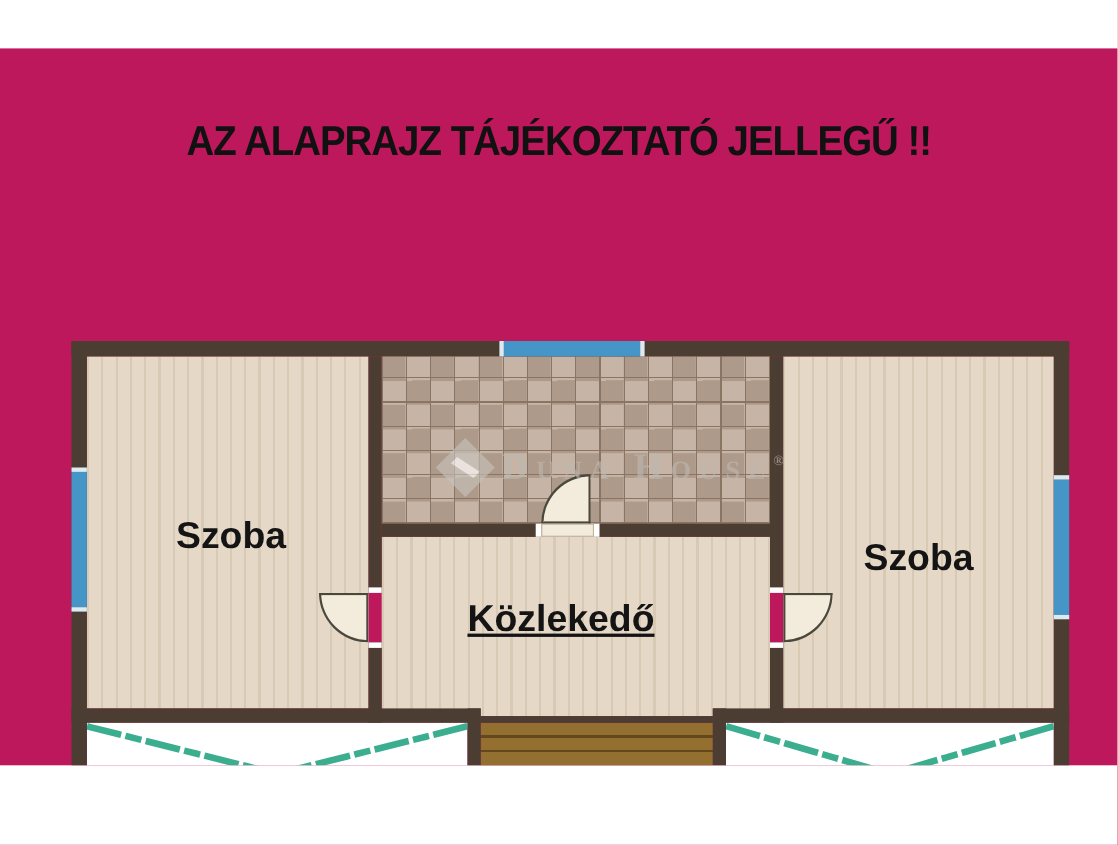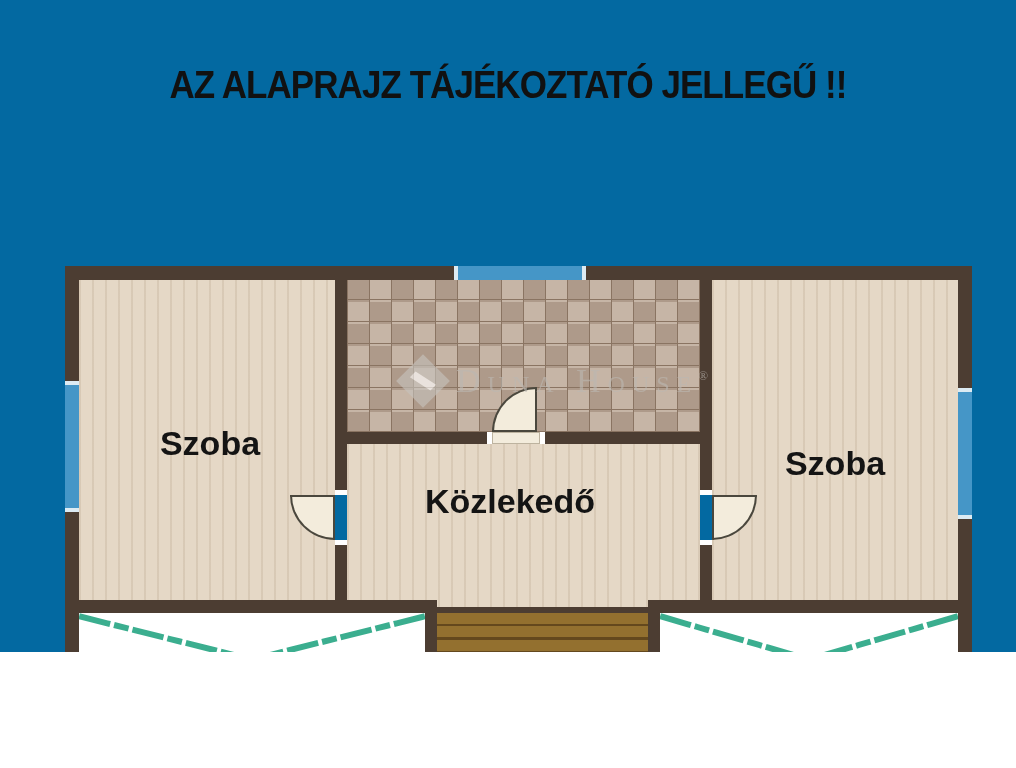--- a/index.html
+++ b/index.html
@@ -1,18 +1,19 @@
 <!DOCTYPE html>
 <html style="--wall: #4c3d32; --floor-wood: #e5d8c6; --tile-light: #c6b5a6; --tile-dark: #ae9a8a; --tile-grout: #8a7462; --window-blue: #4596c7; --stair-brown: #93702f; --stair-groove: #64481d; --hatch-teal: #3bae8f; --door-cream: #f3ecdc; --title-black: #111111;"><head>
 <meta charset="utf-8">
 <style>
   html,body{margin:0;padding:0;background:#ffffff;}
   #stage{
-    position:relative;width:1016px;height:652px;background:#0369a1;overflow:hidden;
+    position:relative;width:1016px;height:652px;background:#be185d;overflow:hidden;
     font-family:"Liberation Sans",sans-serif;
+    margin-top:44px;
   }
   .title{
     position:absolute;left:0;width:1016px;text-align:center;
     color:var(--title-black);font-weight:bold;white-space:nowrap;
   }
   #disclaimer{top:64px;font-size:38px;transform:scaleX(.92);letter-spacing:-1px;}
   #floor-label{top:168px;font-size:33px;letter-spacing:-1px;}
   #plan{position:absolute;left:65px;top:266px;width:907px;height:454px;}
   .wall{position:absolute;background:var(--wall);}
   .wood{
@@ -47,21 +48,21 @@
   #wm-diamond{
     position:absolute;left:6px;top:6px;width:38px;height:38px;background:#c7c3bd;
     transform:rotate(45deg);
   }
   #wm-diamond .slash{
     position:absolute;left:7px;top:15px;width:24px;height:8px;background:#ffffff;
     transform:skewY(-12deg);
   }
   #wm-text{
     position:absolute;left:58px;top:6px;font-family:"Liberation Serif",serif;
-    font-variant:small-caps;font-weight:normal;font-size:34px;letter-spacing:7px;
+    font-variant:small-caps;font-weight:bold;font-size:34px;letter-spacing:7px;
     color:#bcb8b2;white-space:nowrap;
   }
   #wm-reg{font-size:13px;vertical-align:super;letter-spacing:0;}
 </style>
 </head>
 <body>
 
 <div id="stage">
 
   <div id="disclaimer" class="title">AZ ALAPRAJZ TÁJÉKOZTATÓ JELLEGŰ !!</div>
@@ -131,17 +132,17 @@
     <div id="watermark">
       <div id="wm-diamond">
         <div class="slash"></div>
       </div>
       <div id="wm-text">
         <span>Duna House</span><span id="wm-reg">®</span>
       </div>
     </div>
 
     <div class="room-label" style="left:45px;top:158px;width:200px;">Szoba</div>
-    <div class="room-label" style="left:325px;top:216px;width:240px;">Közlekedő</div>
+    <div class="room-label" style="left:325px;top:234px;width:240px;text-decoration:underline;">Közlekedő</div>
     <div class="room-label" style="left:670px;top:178px;width:200px;">Szoba</div>
 
   </div>
 </div>
 
 </body></html>

